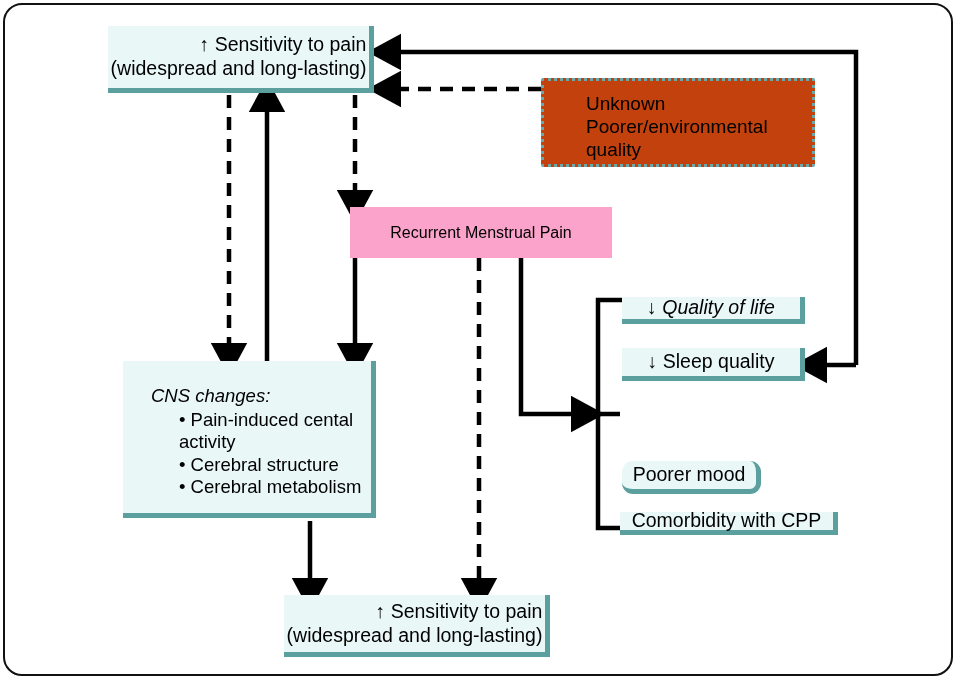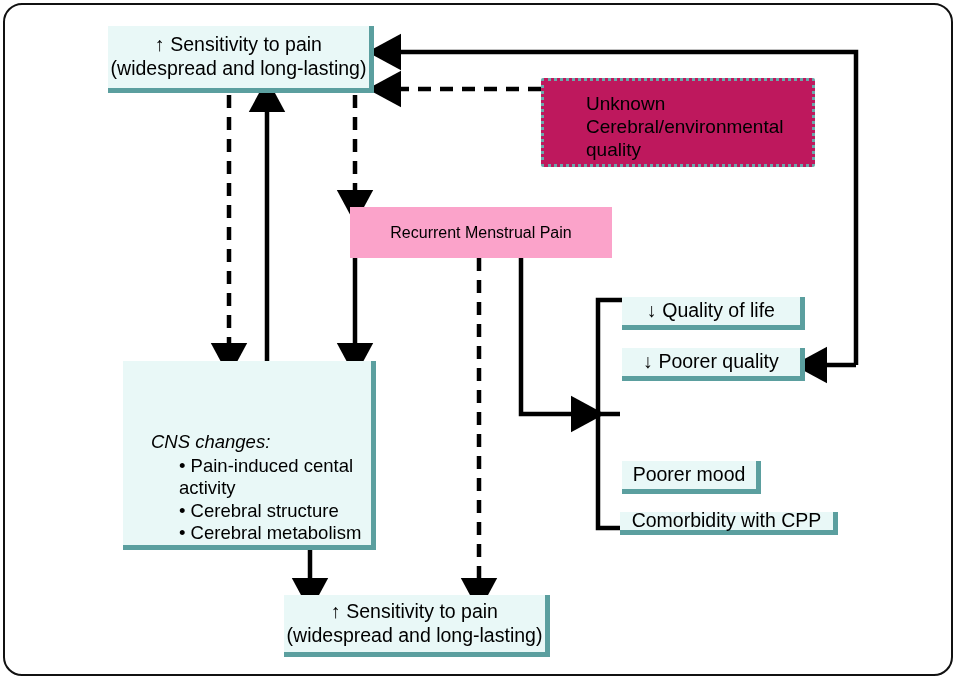--- a/index.html
+++ b/index.html
@@ -37,35 +37,35 @@
     height: 684px;
     pointer-events: none;
   }
   
   .node {
     position: absolute;
     box-sizing: border-box;
     display: flex;
     align-items: center;
     justify-content: center;
-    text-align: center;
+    text-align: right;
     color: #000000;
     line-height: 1.22;
   }
   .cyan {
     background: #e9f8f7;
     border-right: 5px solid #5b9f9f;
     border-bottom: 5px solid #5b9f9f;
   }
   .pink {
     background: #fba3ca;
     border: none;
   }
   .dotted {
-    background: #be185d;
+    background: #c2410c;
     border: 3px dotted #6aa9ab;
     border-radius: 2px;
   }
   .left-align {
     justify-content: flex-start;
     text-align: left;
   }
   
   #node-sensitivity-top {
     left: 108px; top: 26px; width: 266px; height: 67px;
@@ -74,47 +74,47 @@
   #node-unknown-factor {
     left: 541px; top: 78px; width: 274px; height: 89px;
     font-size: 19px;
     padding: 8px 0 0 42px;
   }
   #node-recurrent-pain {
     left: 350px; top: 207px; width: 262px; height: 51px;
     font-size: 16px;
   }
   #node-cns-changes {
-    left: 123px; top: 361px; width: 253px; height: 189px;
+    left: 123px; top: 361px; width: 253px; height: 157px;
     font-size: 18.5px;
     padding: 24px 0 0 28px;
-    align-items: flex-end;
+    align-items: flex-start;
   }
   #node-cns-changes .cns-title {
     font-style: italic;
     display: block;
     margin-bottom: 1px;
   }
   #node-cns-changes .cns-list {
     display: block;
     margin-left: 28px;
   }
   #node-cns-changes .cns-item {
     display: block;
     white-space: pre-line;
   }
   #node-sensitivity-bottom {
     left: 284px; top: 595px; width: 266px; height: 62px;
     font-size: 19.5px;
   }
   .outcome { font-size: 19.5px; }
-  #node-quality-of-life   { left: 622px; top: 297px; width: 183px; height: 33px; }
+  #node-quality-of-life   { left: 622px; top: 297px; width: 183px; height: 27px; font-style: italic; }
   #node-sleep-quality     { left: 622px; top: 348px; width: 183px; height: 33px; }
   #node-physical-activity { left: 622px; top: 400px; width: 183px; height: 33px; }
-  #node-poorer-mood       { left: 622px; top: 461px; width: 139px; height: 33px; }
+  #node-poorer-mood       { left: 622px; top: 461px; width: 139px; height: 33px; border-radius: 11px; }
   #node-comorbidity-cpp   { left: 620px; top: 512px; width: 218px; height: 23px; }
 </style>
 </head>
 <body>
 
 <div id="figure">
   <div id="frame"></div>
 
   <svg id="edges" viewBox="0 0 961 684" xmlns="http://www.w3.org/2000/svg">
     <defs>
@@ -169,21 +169,21 @@
   <div class="node cyan" id="node-sensitivity-top">
     <div>
       <span>↑ Sensitivity to pain</span><br>
       <span>(widespread and long-lasting)</span>
     </div>
   </div>
 
   <div class="node dotted left-align" id="node-unknown-factor">
     <div>
       <span>Unknown</span><br>
-      <span>Cerebral/environmental</span><br>
+      <span>Poorer/environmental</span><br>
       <span>quality</span>
     </div>
   </div>
 
   <div class="node pink" id="node-recurrent-pain">
     <span>Recurrent Menstrual Pain</span>
   </div>
 
   <div class="node cyan left-align" id="node-cns-changes">
     <div>
@@ -202,21 +202,21 @@
       <span>↑ Sensitivity to pain</span><br>
       <span>(widespread and long-lasting)</span>
     </div>
   </div>
 
   <div class="node cyan outcome" id="node-quality-of-life">
     <span>↓ Quality of life</span>
   </div>
 
   <div class="node cyan outcome" id="node-sleep-quality">
-    <span>↓ Poorer quality</span>
+    <span>↓ Sleep quality</span>
   </div>
 
 
   <div class="node cyan outcome" id="node-poorer-mood">
     <span>Poorer mood</span>
   </div>
 
   <div class="node cyan outcome" id="node-comorbidity-cpp">
     <span>Comorbidity with CPP</span>
   </div>

